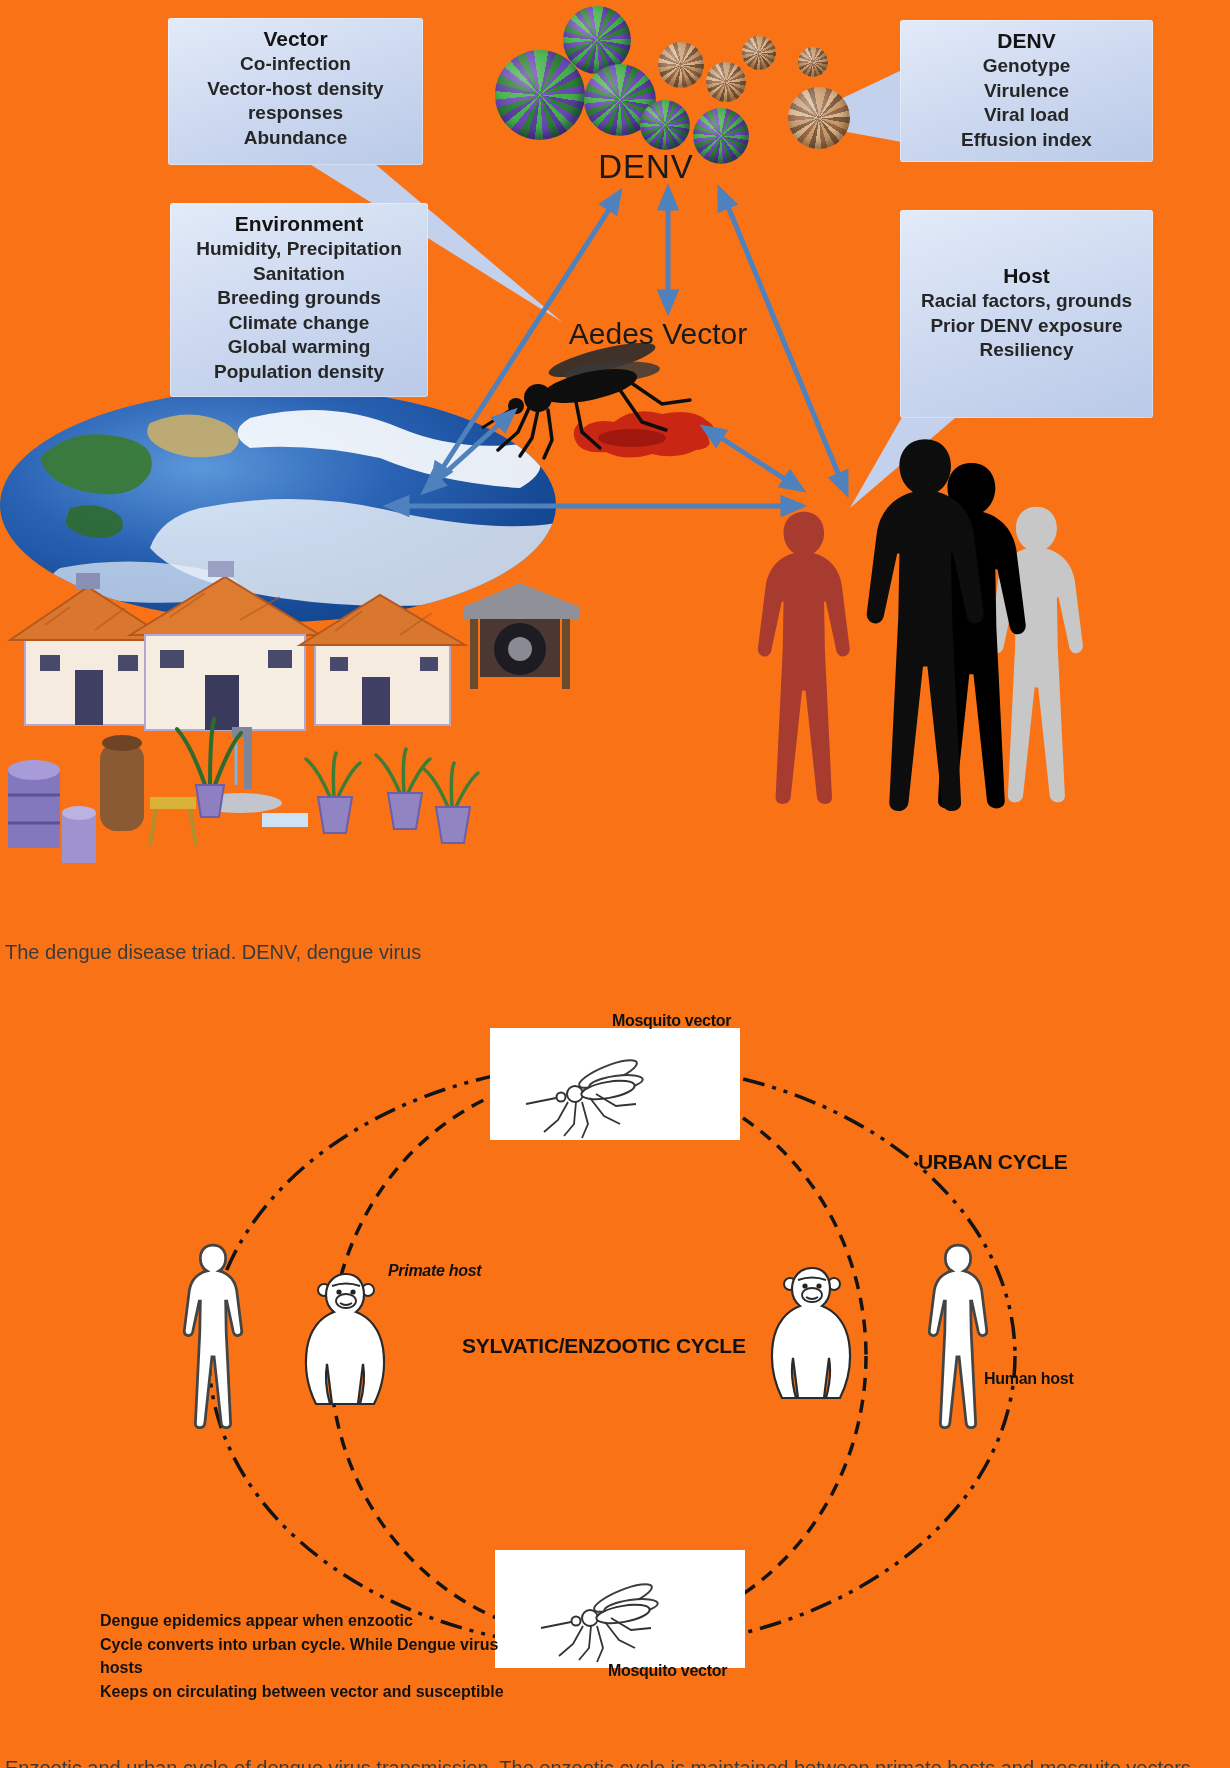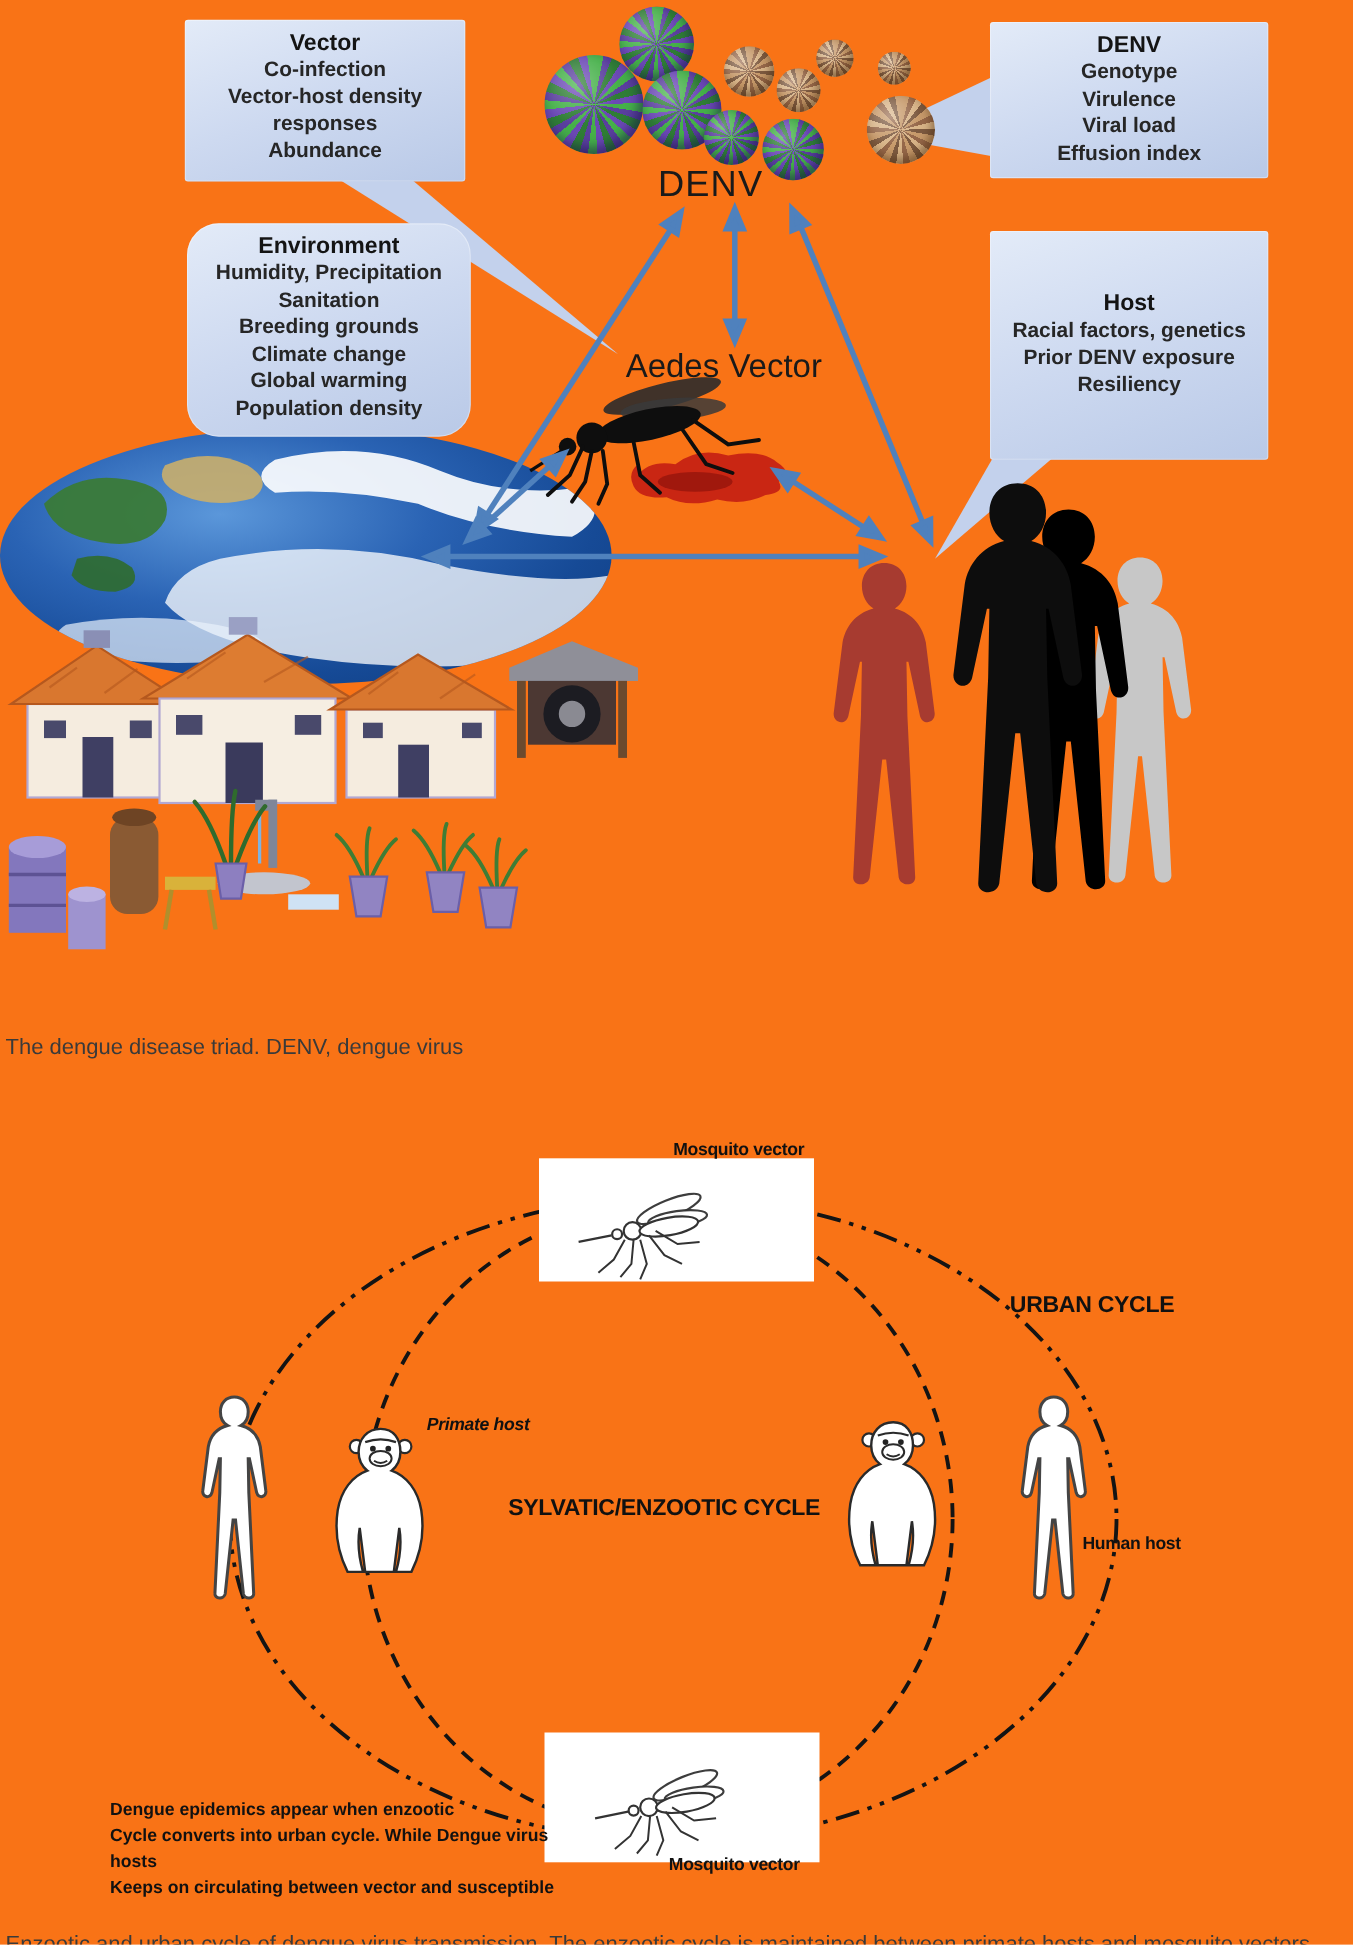--- a/index.html
+++ b/index.html
@@ -211,52 +211,52 @@
     </svg>
 
     <div class="callout" style="left:168px;top:18px;width:255px;height:147px;">
       <div class="t">Vector</div>
       <div class="l">Co-infection</div>
       <div class="l">Vector-host density</div>
       <div class="l">responses</div>
       <div class="l">Abundance</div>
     </div>
 
-    <div class="callout" style="left:170px;top:203px;width:258px;height:194px;border-radius:29px;">
+    <div class="callout" style="left:170px;top:203px;width:258px;height:194px;">
       <div class="t">Environment</div>
       <div class="l">Humidity, Precipitation</div>
       <div class="l">Sanitation</div>
       <div class="l">Breeding grounds</div>
       <div class="l">Climate change</div>
       <div class="l">Global warming</div>
       <div class="l">Population density</div>
     </div>
 
     <div class="callout" style="left:900px;top:20px;width:253px;height:142px;">
       <div class="t">DENV</div>
       <div class="l">Genotype</div>
       <div class="l">Virulence</div>
       <div class="l">Viral load</div>
       <div class="l">Effusion index</div>
     </div>
 
     <div class="callout" style="left:900px;top:210px;width:253px;height:208px;">
       <div class="t" style="padding-top:52px;">Host</div>
-      <div class="l">Racial factors, genetics</div>
+      <div class="l">Racial factors, grounds</div>
       <div class="l">Prior DENV exposure</div>
       <div class="l">Resiliency</div>
     </div>
 
     <div class="big-label" id="denv-label" style="left:576px;top:148px;width:140px;">DENV</div>
     <div class="big-label" id="aedes-label" style="left:538px;top:317px;width:240px;">Aedes Vector</div>
 
     <div class="caption" style="left:5px;top:941px;">The dengue disease triad. DENV, dengue virus</div>
   </div>
 
-  <div class="abs" style="left:0;top:993px;width:1036px;height:768px;">
+  <div class="abs" style="left:0;top:968px;width:1036px;height:768px;">
 
     <svg class="abs" style="left:0;top:0;" width="1230" height="768" viewBox="0 0 1230 768">
 
       <ellipse cx="612" cy="388" rx="403" ry="293" fill="none" stroke="#141414" stroke-width="3.5" stroke-dasharray="22 8 4 8 4 8"></ellipse>
       <ellipse cx="598" cy="388" rx="268" ry="283" fill="none" stroke="#141414" stroke-width="3.5" stroke-dasharray="13 9"></ellipse>
       <rect x="490" y="60" width="250" height="112" fill="#ffffff"></rect>
       <rect x="495" y="582" width="250" height="118" fill="#ffffff"></rect>
 
       <g transform="translate(520,84)" stroke="#333" fill="none" stroke-width="2">
         <line x1="6" y1="52" x2="36" y2="46"></line>

